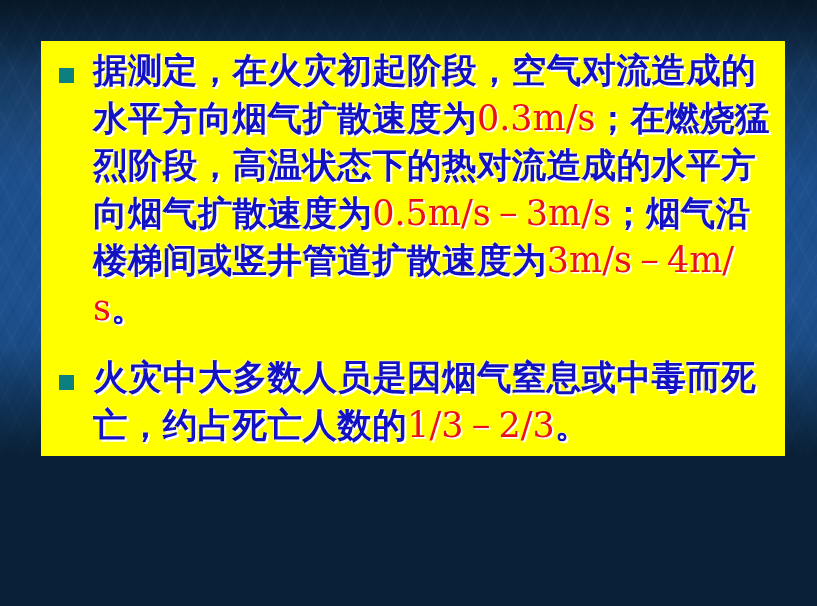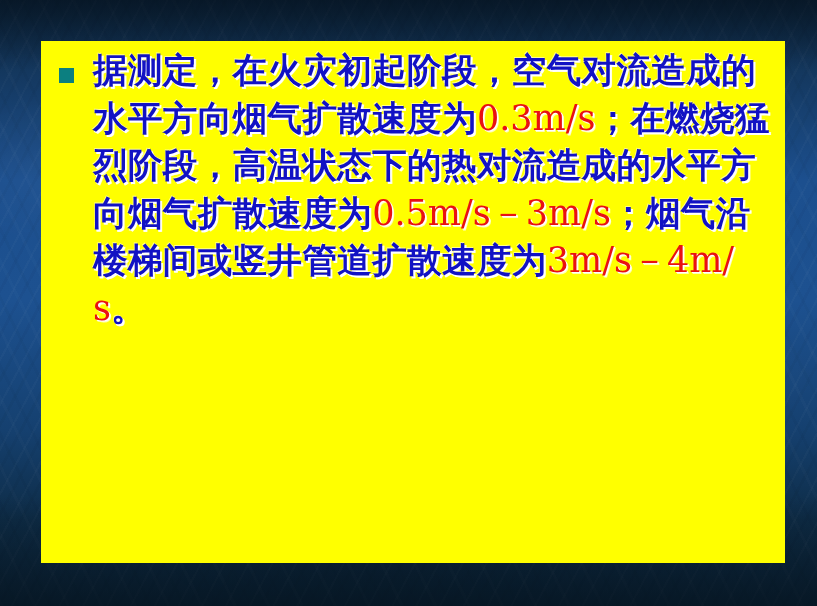--- a/index.html
+++ b/index.html
@@ -3,21 +3,21 @@
 <meta charset="utf-8">
 <style>
   html, body {
     margin: 0;
     padding: 0;
     background: #0a2038;
   }
   #slide {
     position: relative;
     width: 817px;
-    height: 606px;
+    height: 456px;
     overflow: hidden;
     font-family: "DejaVu Sans", sans-serif;
   }
   
   #bg-base {
     position: absolute;
     inset: 0;
     background:
       linear-gradient(to bottom,
         #0c2439 0px,
@@ -120,15 +120,21 @@
 
   <div id="content-box">
 
     <div class="bullet-block" id="bullet-block-1">
       <span class="bullet-marker"></span>
       <p class="para">
         <span>据测定，在火灾初起阶段，空气对流造成的水平方向烟气扩散速度为</span><span class="num">0.3m/s</span><span>；在燃烧猛烈阶段，高温状态下的热对流造成的水平方向烟气扩散速度为</span><span class="num">0.5m/s－3m/s</span><span>；烟气沿楼梯间或竖井管道扩散速度为</span><span class="num">3m/s－4m/s</span><span>。</span>
       </p>
     </div>
 
+    <div class="bullet-block" id="bullet-block-2">
+      <span class="bullet-marker"></span>
+      <p class="para">
+        <span>火灾中大多数人员是因烟气窒息或中毒而死亡，约占死亡人数的</span><span class="num">1/3－2/3</span><span>。</span>
+      </p>
+    </div>
 
   </div>
 </div>
 
 </body></html>

